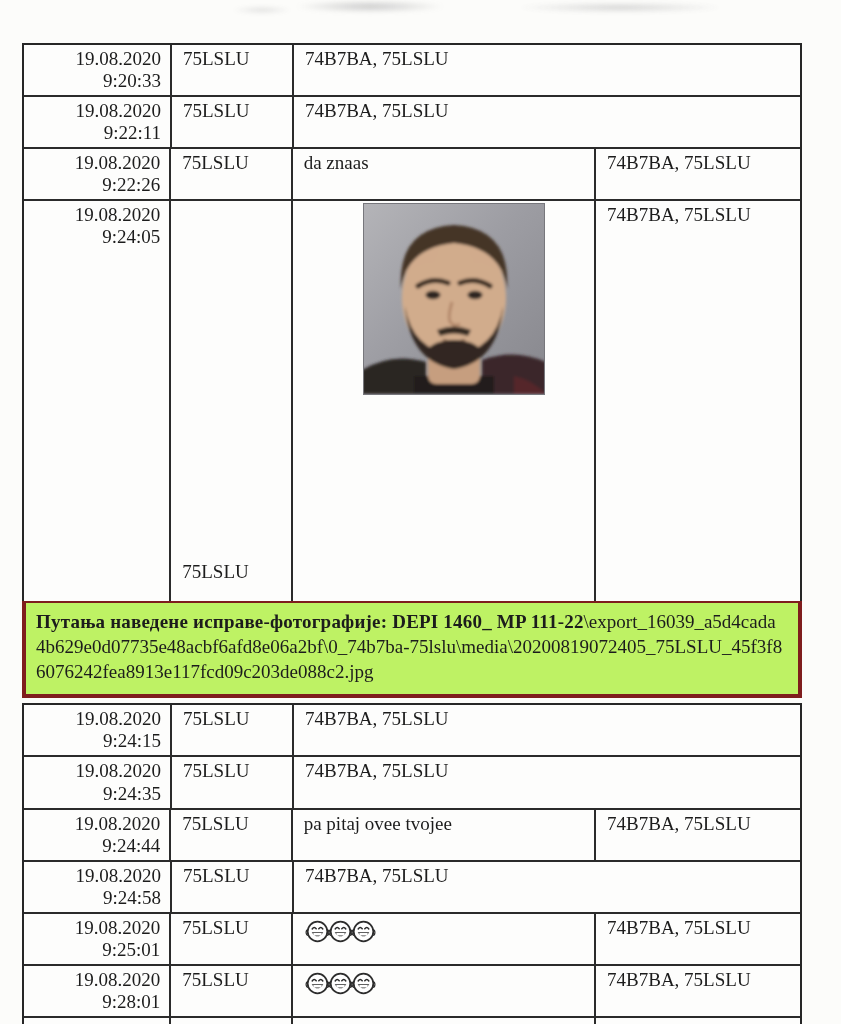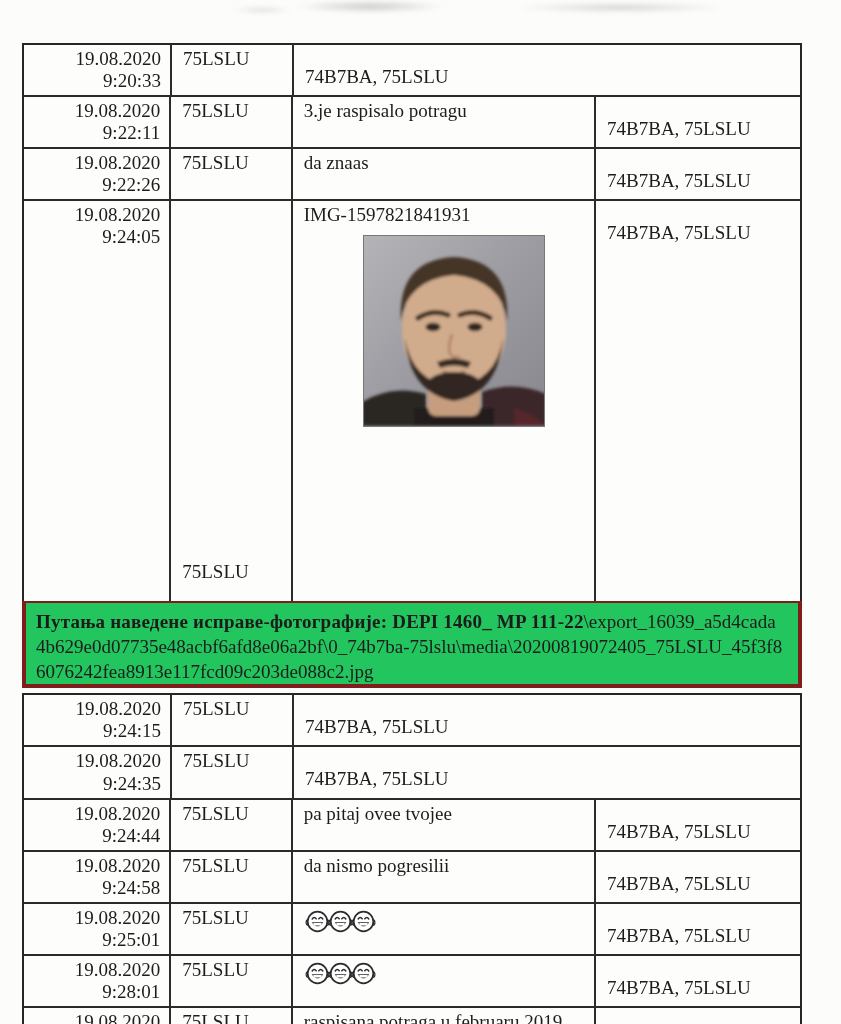--- a/index.html
+++ b/index.html
@@ -8,39 +8,39 @@
     background:#fcfcfa;
     font-family:"Liberation Serif","DejaVu Serif",serif;
     color:#1c1c1c;
   }
   .doc{position:absolute;left:22px;top:43px;width:780px;}
   
   .tbl{border:2px solid #262626;background:#fdfdfc;}
   .row{display:flex;border-bottom:2px solid #2b2b2b;box-sizing:border-box;}
   .row:last-child{border-bottom:none;}
   .cell{box-sizing:border-box;border-right:2px solid #2b2b2b;font-size:19px;line-height:1.16;padding:3px 14px 3px 11px;overflow:hidden;}
-  .cell:last-child{border-right:none;margin-top:18px;}
+  .cell:last-child{border-right:none;}
   .c-time{width:148px;text-align:right;padding:3px 9px 3px 4px;}
   .c-sender{width:122px;display:flex;align-items:flex-start;}
   .c-sender.bottom{align-items:flex-end;padding-bottom:18px;}
   .c-msg{width:305px;}
   .c-part{width:205px;}
   .date,.time{white-space:nowrap;}
   
   .photo-title{margin-bottom:10px;}
   .photo-frame{margin-left:60px;width:180px;height:190px;outline:1px solid #77777c;}
   .photo-frame svg{display:block;}
   
   .emoji-strip{display:flex;align-items:center;margin-top:2px;}
   .emoji-strip svg{margin-right:-4px;}
   
   .path-note{
     border:4px solid #7f1d1d;border-top-width:2px;margin-top:-2px;
-    background:#22c55e;box-sizing:border-box;
-    font-size:19px;line-height:1.32;padding:6px 14px 0 10px;min-height:86px;
+    background:#bef264;box-sizing:border-box;
+    font-size:19px;line-height:1.32;padding:6px 14px 10px 10px;min-height:86px;
     overflow-wrap:break-word;word-break:break-all;
   }
   .path-note b{letter-spacing:.2px;}
   .gap-top{margin-top:5px;}
   
   .smudge{position:absolute;pointer-events:none;
     background:radial-gradient(ellipse at center, rgba(125,125,128,.38), rgba(125,125,128,0) 70%);
     filter:blur(2px);}
 </style>
 </head>
@@ -65,21 +65,20 @@
         <div class="cell c-part"><span>74B7BA, 75LSLU</span></div>
       </div>
       <div class="row" style="min-height: 44px;">
         <div class="cell c-time">
           <div class="date">19.08.2020</div>
           <div class="time">9:22:11</div>
         </div>
         <div class="cell c-sender">
           <span>75LSLU</span>
         </div>
-        <div class="cell c-msg"><span>3.je raspisalo potragu</span></div>
         <div class="cell c-part"><span>74B7BA, 75LSLU</span></div>
       </div>
       <div class="row" style="min-height: 42px;">
         <div class="cell c-time">
           <div class="date">19.08.2020</div>
           <div class="time">9:22:26</div>
         </div>
         <div class="cell c-sender">
           <span>75LSLU</span>
         </div>
@@ -88,21 +87,20 @@
       </div>
       <div class="row" style="min-height: 400px;">
         <div class="cell c-time">
           <div class="date">19.08.2020</div>
           <div class="time">9:24:05</div>
         </div>
         <div class="cell c-sender bottom">
           <span>75LSLU</span>
         </div>
         <div class="cell c-msg">
-          <div class="photo-title">IMG-1597821841931</div>
           <div class="photo-frame">
   <svg width="180" height="190" viewBox="0 0 180 190">
     <defs>
       <linearGradient id="pbg" x1="0" y1="0" x2="1" y2="1">
         <stop offset="0" stop-color="#b4b4b8"></stop>
         <stop offset="0.45" stop-color="#9d9da3"></stop>
         <stop offset="1" stop-color="#87878d"></stop>
       </linearGradient>
       <filter id="pblur" x="-10%" y="-10%" width="120%" height="120%">
                   <feGaussianBlur stdDeviation="1.8"></feGaussianBlur>
@@ -173,21 +171,20 @@
         <div class="cell c-part"><span>74B7BA, 75LSLU</span></div>
       </div>
       <div class="row" style="min-height: 43px;">
         <div class="cell c-time">
           <div class="date">19.08.2020</div>
           <div class="time">9:24:58</div>
         </div>
         <div class="cell c-sender">
           <span>75LSLU</span>
         </div>
-        <div class="cell c-msg"><span>da nismo pogresilii</span></div>
         <div class="cell c-part"><span>74B7BA, 75LSLU</span></div>
       </div>
       <div class="row" style="min-height: 43px;">
         <div class="cell c-time">
           <div class="date">19.08.2020</div>
           <div class="time">9:25:01</div>
         </div>
         <div class="cell c-sender">
           <span>75LSLU</span>
         </div>

